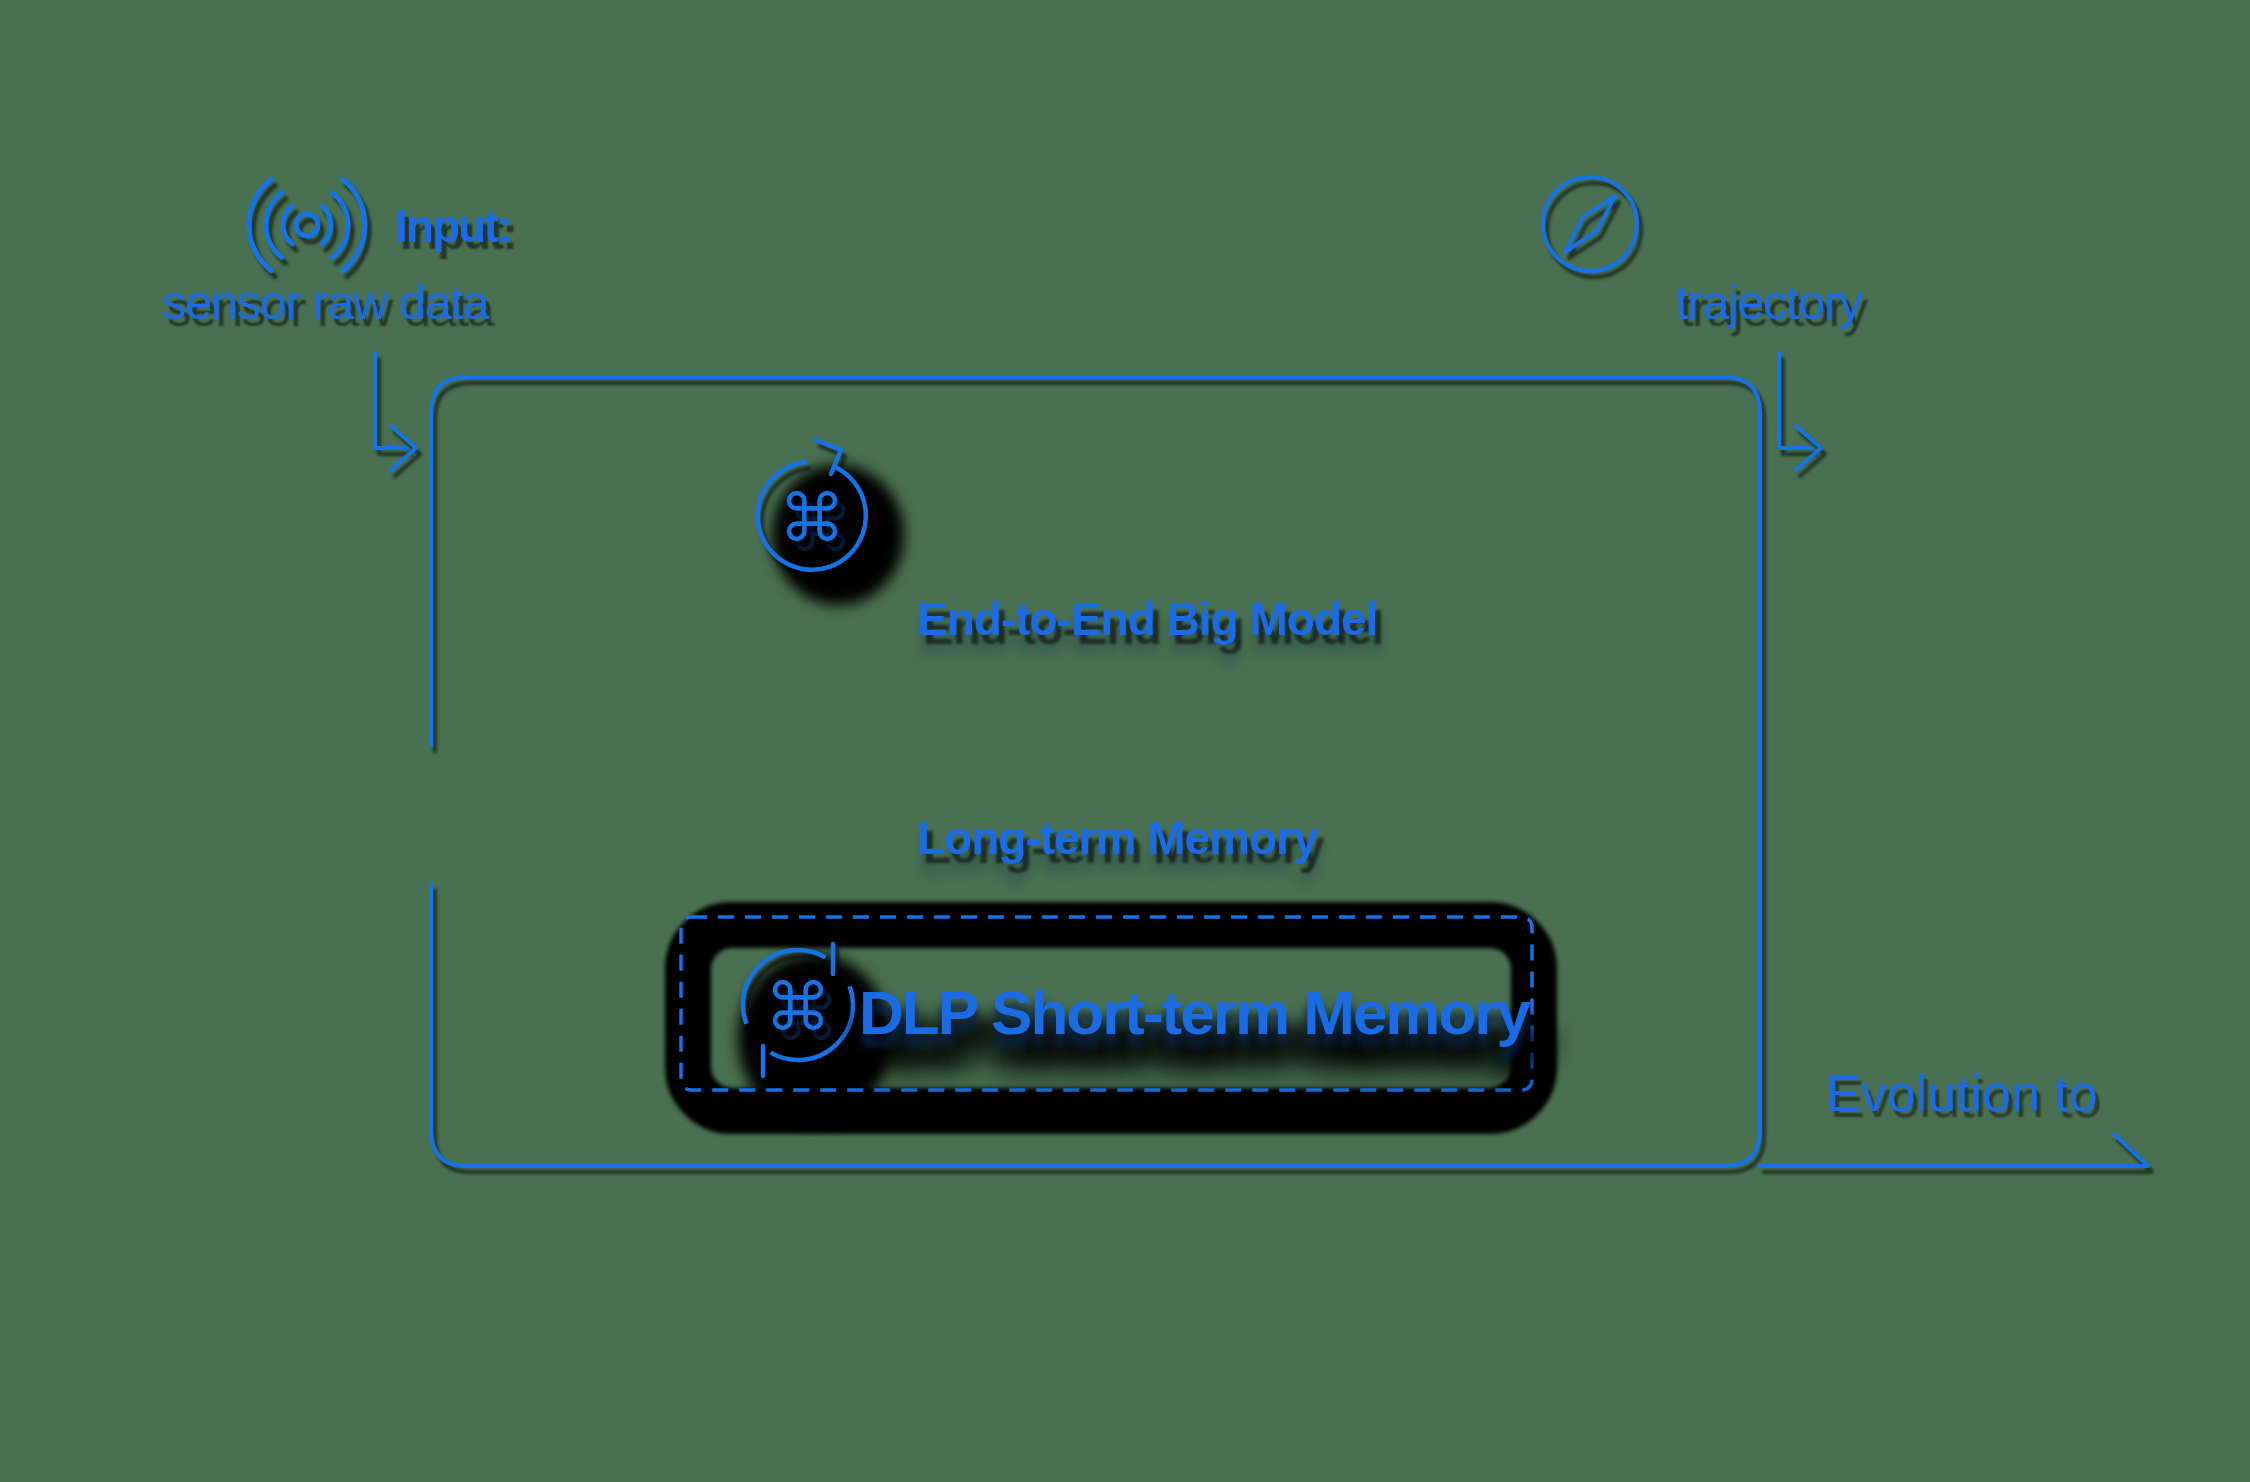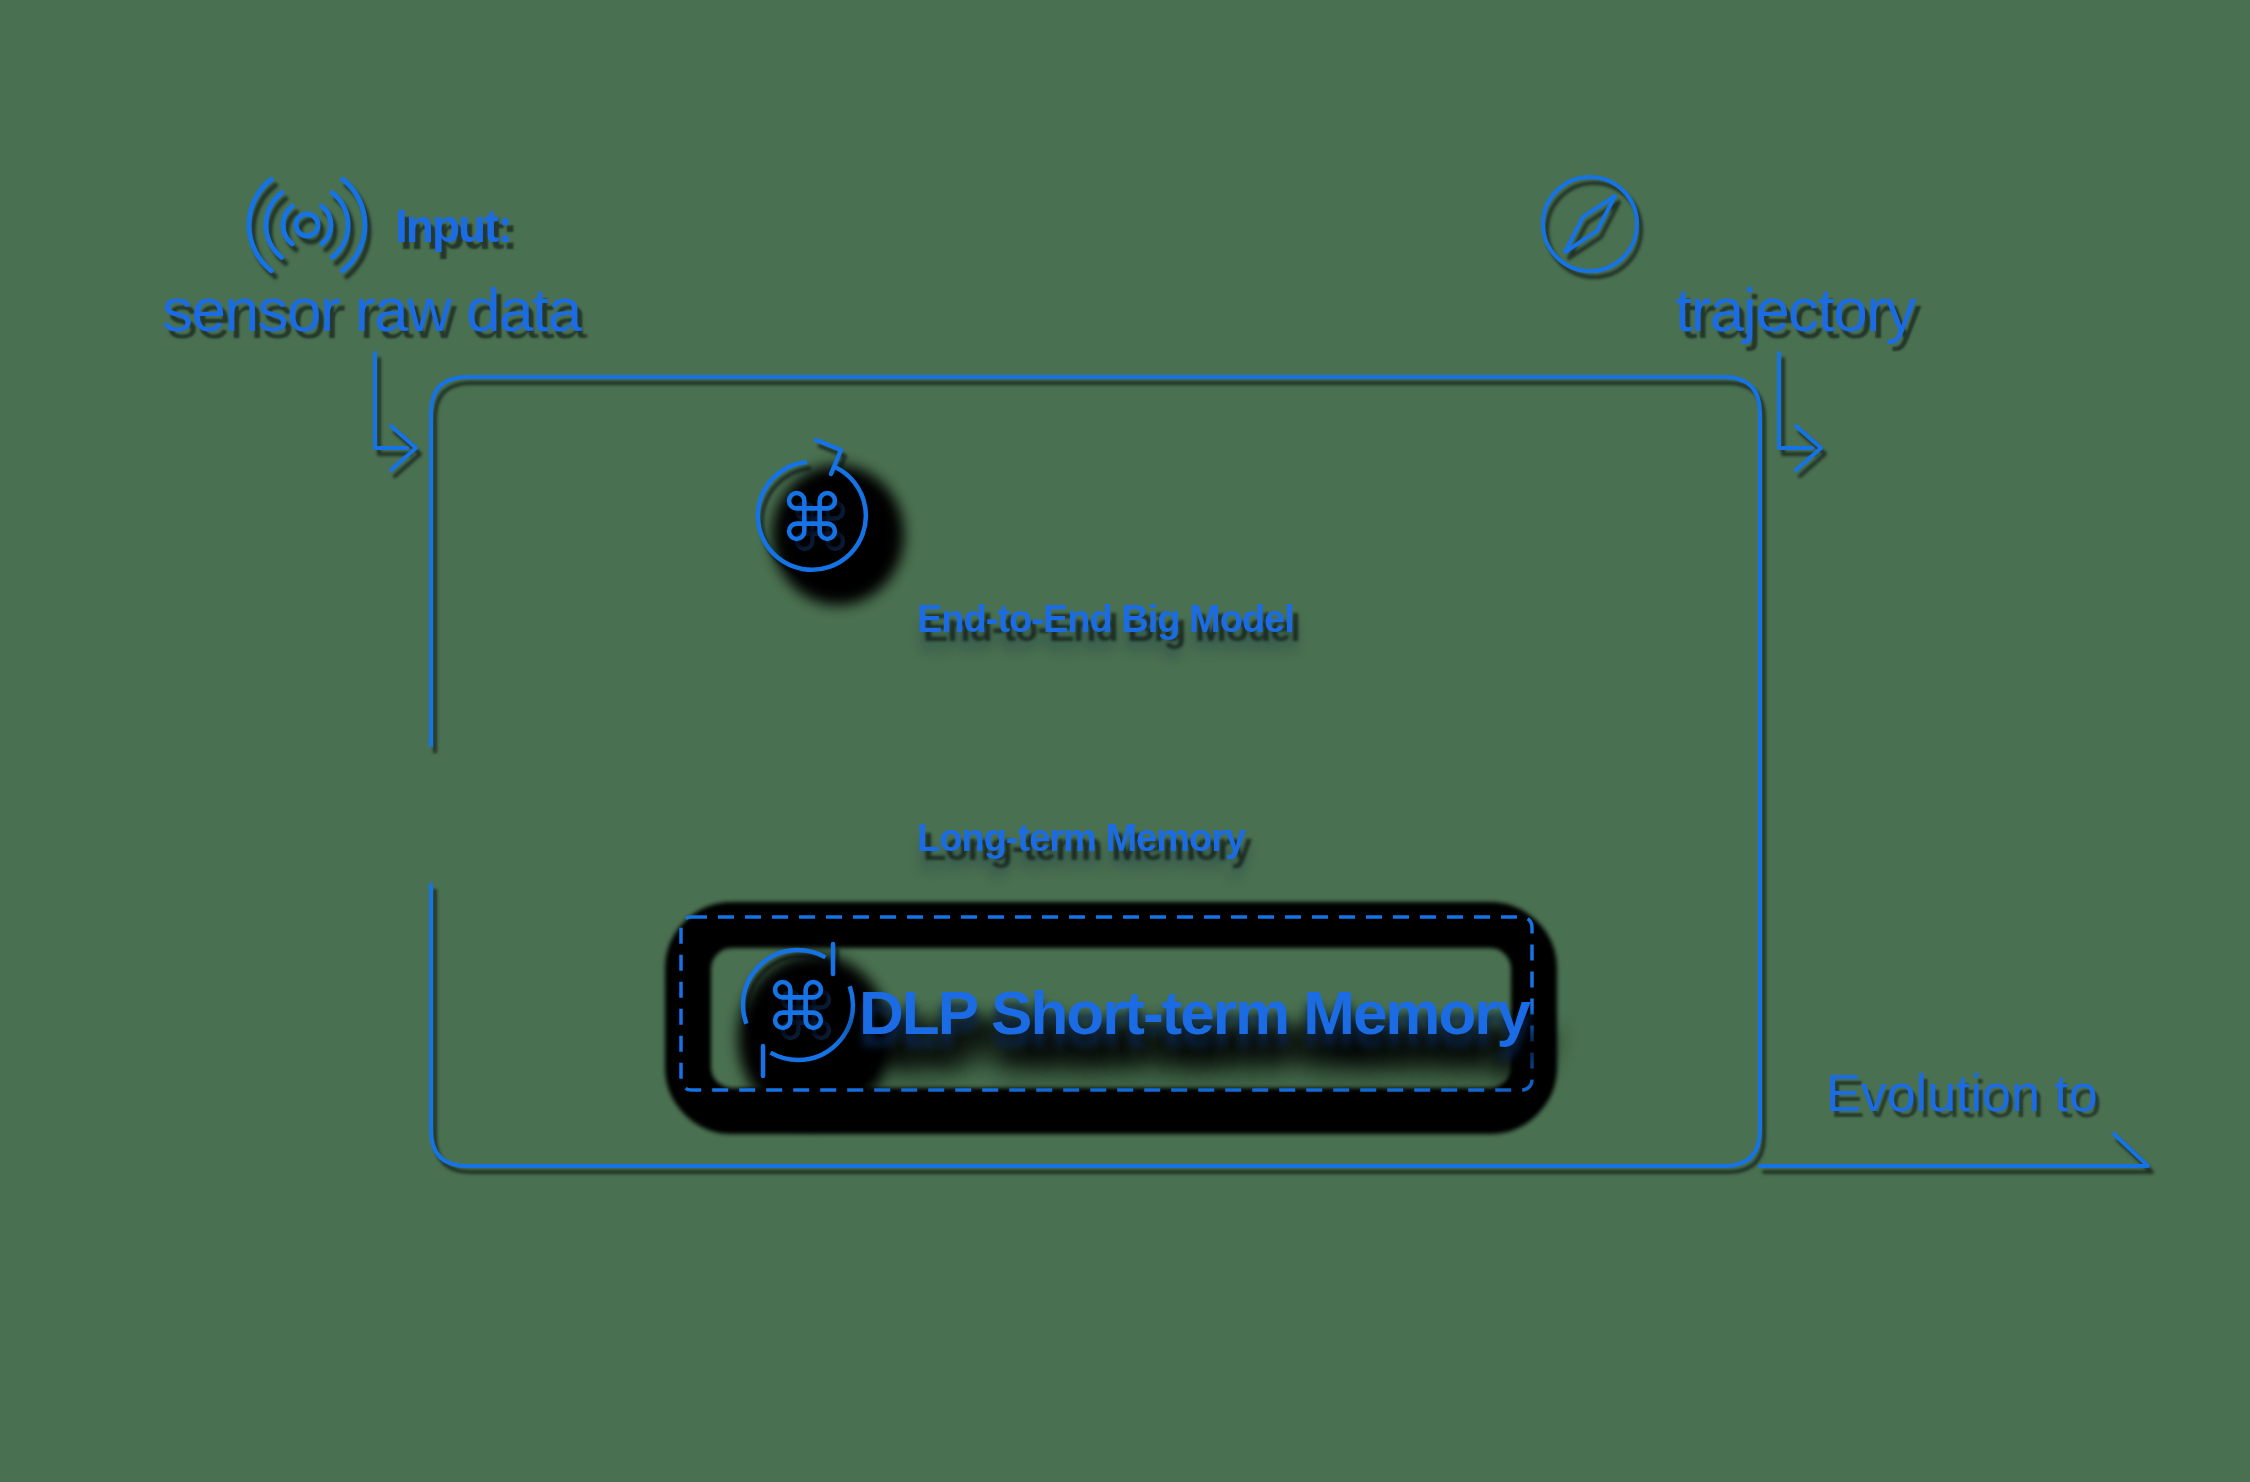--- a/index.html
+++ b/index.html
@@ -18,22 +18,22 @@
   }
   svg.layer{position:absolute;left:0;top:0;}
   .blue{stroke:var(--accent-line);fill:none;}
   .sh{filter:drop-shadow(4px 6px 1.5px rgba(0,0,8,0.55));}
   .t{
     position:absolute;color:var(--accent-text);
     white-space:pre;
     text-shadow:5px 7px 2px rgba(0,0,8,0.5);
   }
   .t-label{font-size:46px;font-weight:700;letter-spacing:-2px;line-height:1.15;}
-  .t-sub{font-size:62px;font-weight:400;letter-spacing:-1.5px;line-height:1.15;}
-  .t-title{font-size:38px;font-weight:700;letter-spacing:-1px;line-height:73px;
+  .t-sub{font-size:49px;font-weight:400;letter-spacing:-1.5px;line-height:1.15;}
+  .t-title{font-size:46px;font-weight:700;letter-spacing:-1px;line-height:73px;
     text-shadow:6px 9px 3px rgba(0,0,0,0.55),3px 18px 12px rgba(8,35,80,0.35);}
   .t-dlp{font-size:62px;font-weight:700;letter-spacing:-2px;line-height:1.1;
     text-shadow:0 12px 8px rgba(10,35,75,0.95),
                 10px 26px 16px rgba(0,0,0,0.95),
                 -8px 28px 18px rgba(0,0,0,0.9),
                 28px 30px 20px rgba(0,0,0,0.85),
                 0 46px 28px rgba(0,0,0,0.7);}
   .t-evo{font-size:52px;font-weight:400;letter-spacing:0;line-height:87px;
     text-shadow:4px 6px 2px rgba(0,0,8,0.45);}
 </style>

